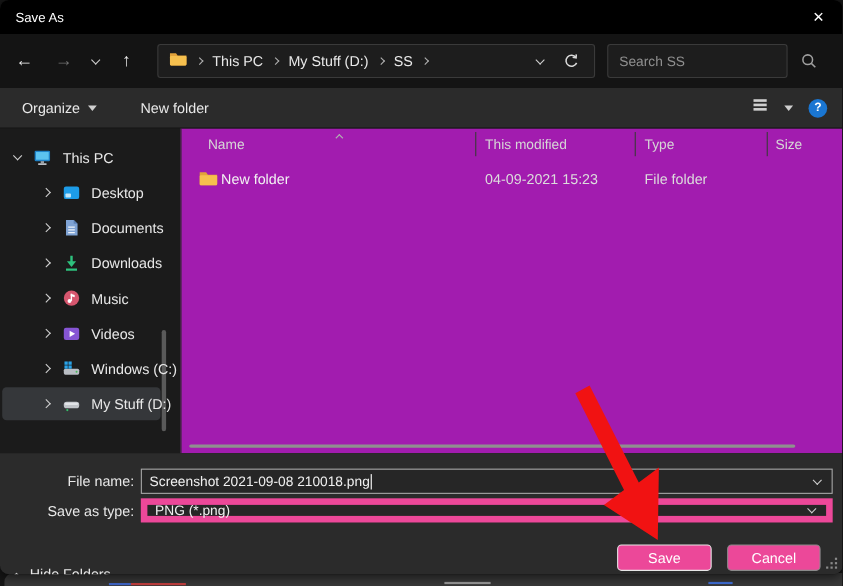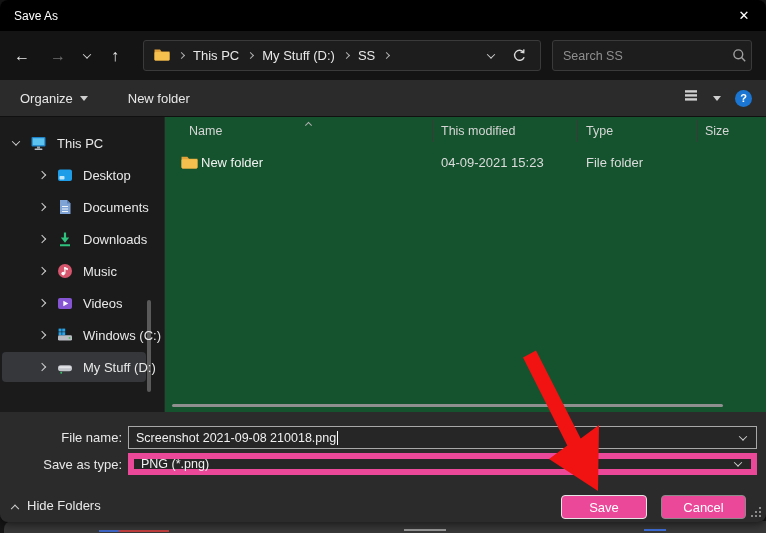--- a/index.html
+++ b/index.html
@@ -27,21 +27,21 @@
   .navbtn.back{left:8px;width:28px;}
   .navbtn.fwd{left:44px;width:28px;color:#6f6f6f;}
   .navbtn.recent{left:76px;width:22px;}
   .navbtn.up{left:101px;width:28px;}
   .addressbar{position:absolute;left:143px;top:9px;width:398px;height:31px;background:#1d1d1d;border:1px solid #3a3a3a;border-radius:3px;display:flex;align-items:center;padding:0 6px 0 10px;}
   .crumb{color:#e8e8e8;font-size:13px;white-space:nowrap;}
   .crumb-sep{margin:0 9px;}
   .addr-spacer{flex:1;}
   .addr-dd{width:26px;display:flex;justify-content:center;}
   .refresh-btn{width:30px;display:flex;justify-content:center;align-items:center;}
-  .searchbox{position:absolute;left:552px;top:9px;width:200px;height:31px;background:#1d1d1d;border:1px solid #3a3a3a;border-radius:3px;display:flex;align-items:center;}
+  .searchbox{position:absolute;left:552px;top:9px;width:164px;height:31px;background:#1d1d1d;border:1px solid #3a3a3a;border-radius:3px;display:flex;align-items:center;}
   .searchbox input{flex:1;background:transparent;border:0;outline:0;color:#cfcfcf;font-size:12.5px;padding:0 4px 0 10px;font-family:inherit;}
   .searchbox input::placeholder{color:#8f8f8f;}
   .search-ic{width:30px;display:flex;justify-content:center;align-items:center;}
 
   
   .chev{display:inline-block;width:6px;height:6px;border-right:1.4px solid #cfcfcf;border-bottom:1.4px solid #cfcfcf;}
   .chev.down{transform:rotate(45deg) translate(-1px,-1px);}
   .chev.right{transform:rotate(-45deg);}
   .chev.up{transform:rotate(-135deg) translate(-2px,-2px);}
   .chev.sm{width:5px;height:5px;border-color:#b0b0b0;}
@@ -59,21 +59,21 @@
   .bodyarea{position:relative;height:295px;display:flex;background:#1b1b1b;}
   .sidebar{width:164px;position:relative;padding-top:10px;background:#1b1b1b;}
   .srow{position:relative;height:32px;display:flex;align-items:center;color:#e8e8e8;font-size:13px;}
   .srow .chev{margin-left:13px;}
   .srow.child .chev{margin-left:39px;}
   .srow .sicon{margin-left:11px;width:17px;height:16px;display:flex;align-items:center;justify-content:center;position:relative;z-index:1;}
   .srow .slabel{margin-left:10px;position:relative;z-index:1;white-space:nowrap;}
   .srow.selected::before{content:"";position:absolute;left:2px;right:18px;top:1px;bottom:1px;background:#35373a;border-radius:4px;}
   .side-scroll{position:absolute;left:147px;top:183px;width:4px;height:92px;background:#5a5a5a;border-radius:2px;}
 
-  .filepane{flex:1;position:relative;background:#14532d;border-left:1px solid #272727;}
+  .filepane{flex:1;position:relative;background:#a21caf;border-left:1px solid #272727;}
   .lheader{position:relative;height:28px;color:#d6d6d6;font-size:12.5px;}
   .hcell{position:absolute;top:7px;}
   .hcell.name{left:24px;}
   .hcell.date{left:276px;}
   .hcell.type{left:421px;}
   .hcell.size{left:540px;}
   .sort-caret{position:absolute;left:141px;top:3px;}
   .csep{position:absolute;top:3px;height:22px;width:1px;background:#3a3a3a;}
   .csep.c1{left:267px;}.csep.c2{left:412px;}.csep.c3{left:532px;}
   .frow{position:absolute;top:31px;left:4px;right:46px;height:30px;color:#e8e8e8;font-size:13px;}
@@ -91,21 +91,21 @@
   .flabel.r2{top:45px;}
   .field{position:absolute;left:128px;width:629px;display:flex;align-items:center;color:#f0f0f0;font-size:12.5px;background:#262626;}
   .field.filename{top:14px;height:23px;border:1px solid #a8a8a8;}
   .field.filetype{top:41px;height:22px;border:6px solid #ec4899;}
   .field .val{padding-left:7px;white-space:nowrap;}
   .caret-bar{width:1px;height:14px;background:#fff;margin-left:1px;}
   .field .fchev{margin-left:auto;margin-right:10px;}
   .btn{position:absolute;top:83px;height:24px;border-radius:4px;background:#ec4899;color:#fff;font-size:13px;display:flex;align-items:center;justify-content:center;}
   .btn.save{left:561px;width:86px;border:1.6px solid #e6e6e6;}
   .btn.cancel{left:661px;width:85px;border:1px solid #8a8a8a;}
-  .hidefolders{position:absolute;left:12px;top:86px;display:flex;align-items:center;gap:9px;color:#e8e8e8;font-size:13px;}
+  .hidefolders{position:absolute;left:12px;top:102px;display:flex;align-items:center;gap:9px;color:#e8e8e8;font-size:13px;}
   .grip{position:absolute;right:5px;bottom:5px;width:10px;height:10px;}
   .grip i{position:absolute;width:2px;height:2px;background:#8a8a8a;}
   .grip i:nth-child(1){right:0;top:0;}
   .grip i:nth-child(2){right:0;top:4px;}
   .grip i:nth-child(3){right:0;top:8px;}
   .grip i:nth-child(4){right:4px;top:4px;}
   .grip i:nth-child(5){right:4px;top:8px;}
   .grip i:nth-child(6){right:8px;top:8px;}
 
   .arrow-overlay{position:absolute;inset:0;pointer-events:none;z-index:50;}

